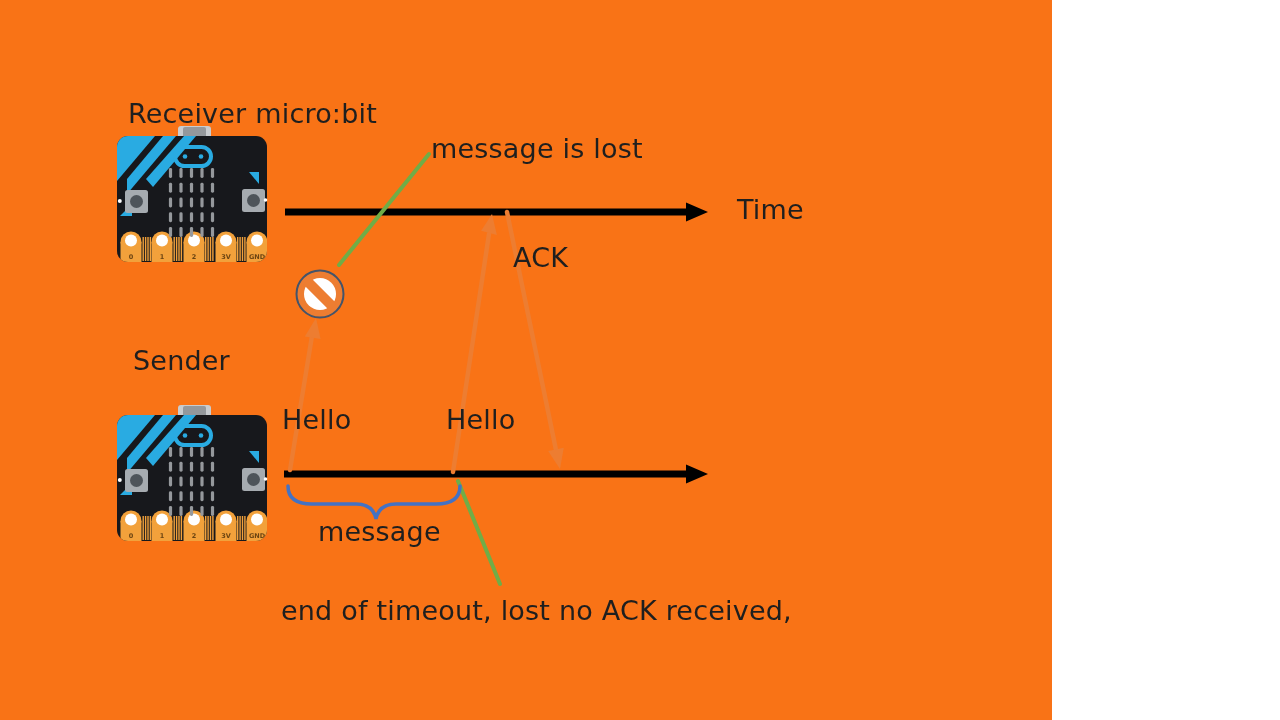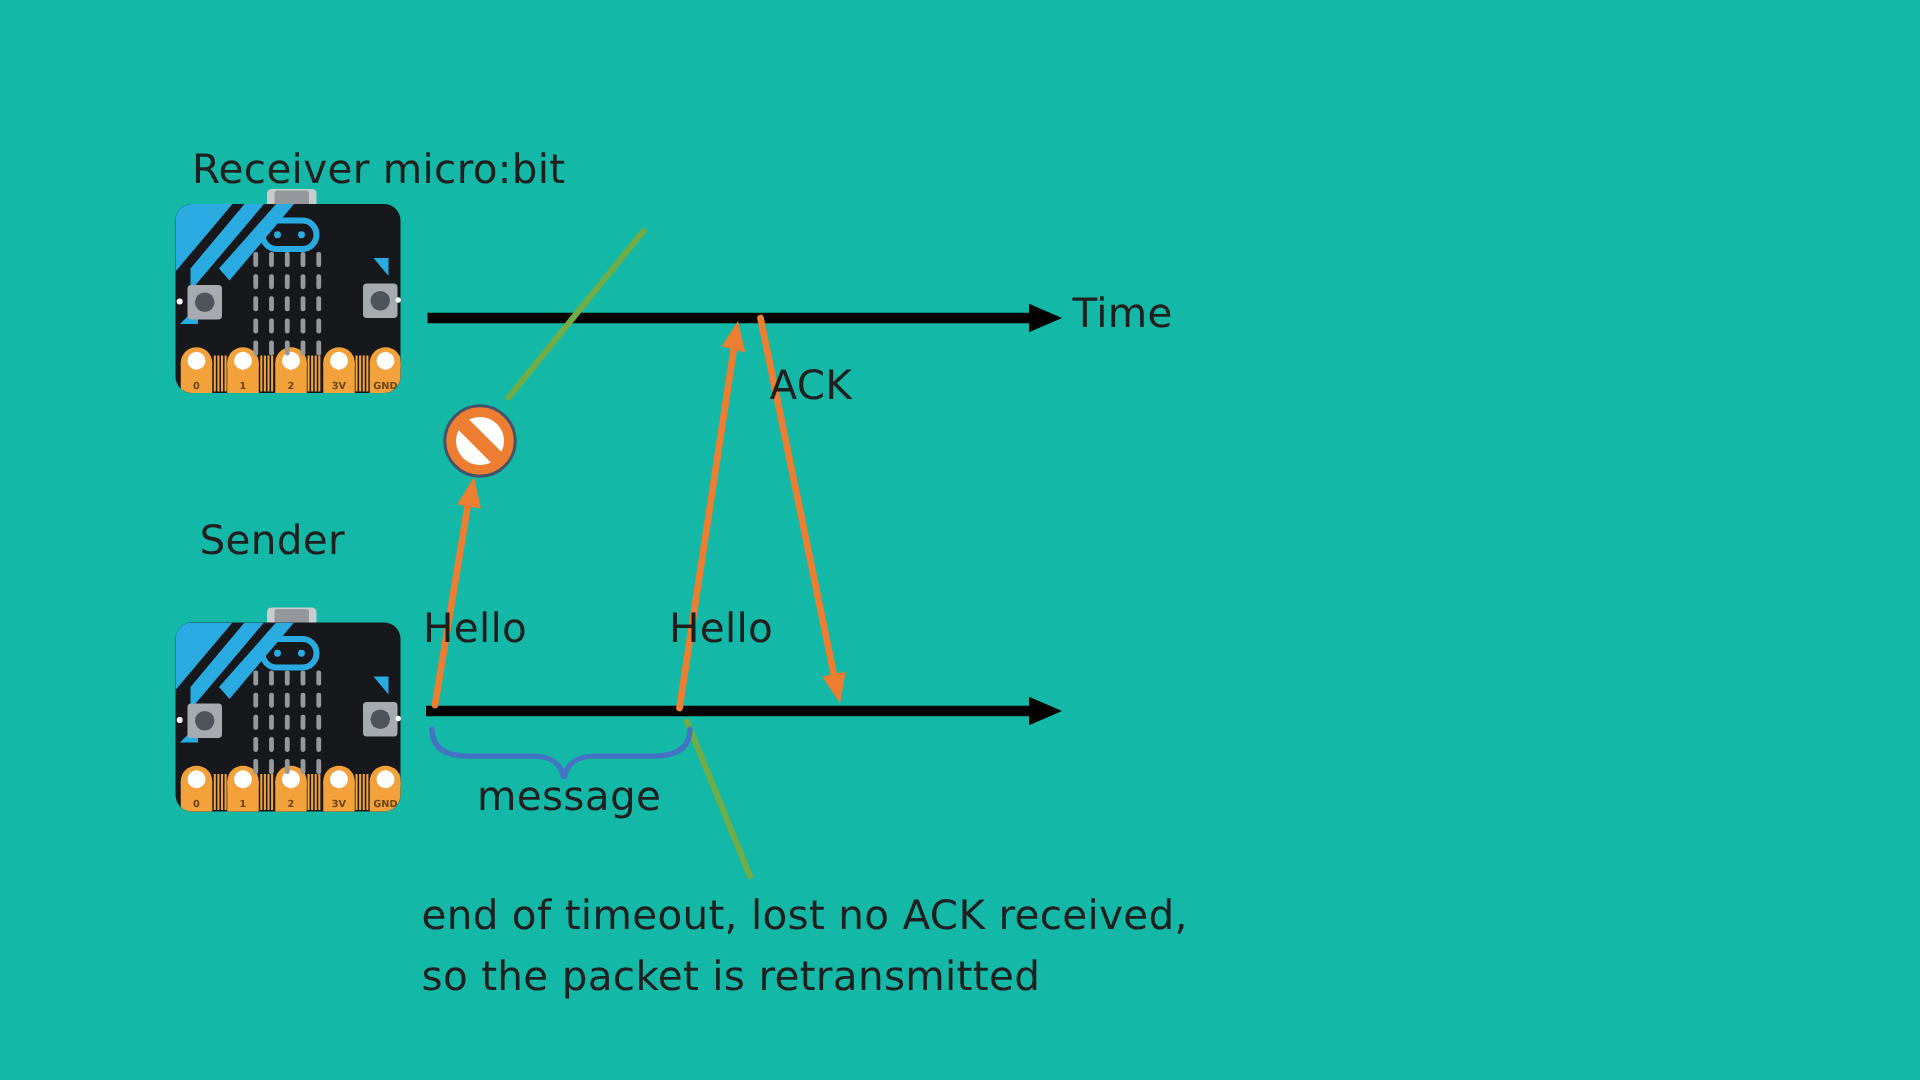--- a/index.html
+++ b/index.html
@@ -1,20 +1,20 @@
 <!DOCTYPE html>
 <html><head>
 <meta charset="utf-8">
 <style>
   html, body { margin: 0; padding: 0; background: #ffffff; }
   .canvas {
     position: relative;
-    width: 1280px;
+    width: 1052px;
     height: 720px;
-    background: #14b8a6;
+    background: #f97316;
     overflow: hidden;
     font-family: "DejaVu Sans", sans-serif;
   }
   .layer {
     position: absolute;
     left: 0; top: 0;
   }
   .lbl {
     position: absolute;
     color: #1f1f1f;
@@ -156,28 +156,29 @@
 
     <g>
       <circle cx="320" cy="294" r="23.5" stroke-width="2" fill="#ED7D31" stroke="#44546A"></circle>
       <circle cx="320" cy="294" r="16" fill="#ffffff"></circle>
       <line x1="307" y1="281" x2="333" y2="307" stroke-width="10" stroke="#ED7D31"></line>
     </g>
   </svg>
 
   <div class="lbl" style="left:128px; top:98px;">Receiver micro:bit</div>
 
+  <div class="lbl" style="left:431px; top:133px;">message is lost</div>
 
-  <div class="lbl" style="left:715px; top:194px;">Time</div>
+  <div class="lbl" style="left:737px; top:194px;">Time</div>
 
   <div class="lbl" style="left:513px; top:242px;">ACK</div>
 
   <div class="lbl two-line" style="left:133px; top:340px;text-align:center;"><span>Sender</span><br></div>
 
   <div class="lbl" style="left:282px; top:404px;">Hello</div>
 
   <div class="lbl" style="left:446px; top:404px;">Hello</div>
 
   <div class="lbl" style="left:318px; top:516px;">message</div>
 
-  <div class="lbl two-line" style="left:281px; top:590px;"><span>end of timeout, lost no ACK received,</span><br><span>so the packet is retransmitted</span></div>
+  <div class="lbl two-line" style="left:281px; top:590px;"><span>end of timeout, lost no ACK received,</span><br></div>
 
 </div>
 
 </body></html>

